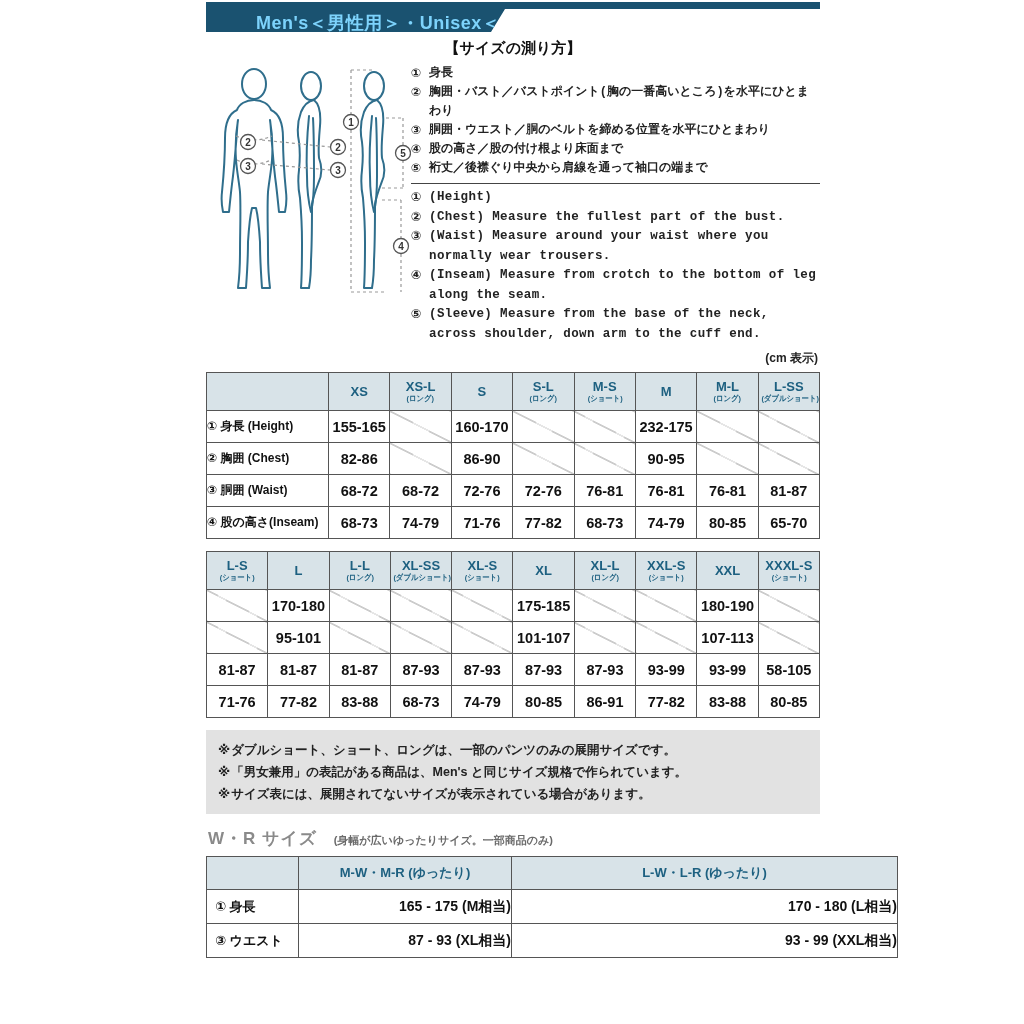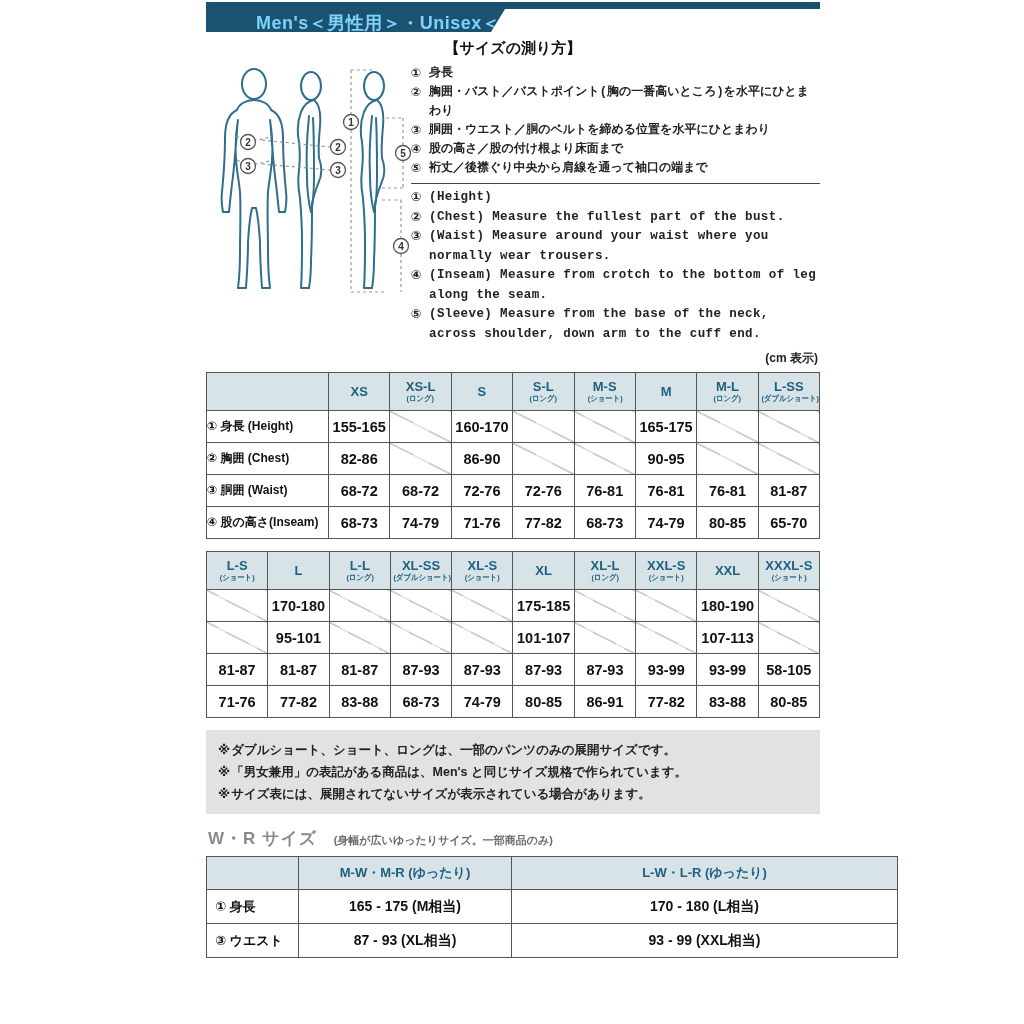--- a/index.html
+++ b/index.html
@@ -42,21 +42,21 @@
   .note-line .ntxt{flex:1;}
 
   .wr-head{margin:13px 0 6px 2px;}
   .wr-title{color:#8a8a8a;font-size:17px;font-weight:bold;letter-spacing:1px;}
   .wr-sub{color:#6a6a6a;font-size:11px;font-weight:bold;margin-left:12px;}
 
   table.wr{border-collapse:collapse;width:692px;table-layout:fixed;border:1px solid #444;}
   table.wr th,table.wr td{border:1px solid #555;padding:0;}
   table.wr th{background:#d8e3e8;color:#1d6080;font-size:13px;font-weight:bold;height:32px;}
   table.wr td.wr-label{font-weight:bold;font-size:13px;padding-left:8px;color:#111;}
-  table.wr td.wr-val{text-align:center;font-weight:bold;font-size:14px;height:33px;color:#111;}
+  table.wr td.wr-val{text-align:right;font-weight:bold;font-size:14px;height:33px;color:#111;}
 </style>
 </head>
 <body>
 
 <div class="page">
   <div class="content">
 
 
     <div class="banner">
       <span class="banner-text">Men's＜男性用＞・Unisex＜男女兼用＞</span>
@@ -197,21 +197,21 @@
           </tr>
         </thead>
       <tbody id="t1-body">
           <tr>
             <td class="rowlabel">① 身長 (Height)</td>
             <td class="val">155-165</td>
             <td class="val diag"></td>
             <td class="val">160-170</td>
             <td class="val diag"></td>
             <td class="val diag"></td>
-            <td class="val">165-175</td>
+            <td class="val">232-175</td>
             <td class="val diag"></td>
             <td class="val diag"></td>
           </tr>
           <tr>
             <td class="rowlabel">② 胸囲 (Chest)</td>
             <td class="val">82-86</td>
             <td class="val diag"></td>
             <td class="val">86-90</td>
             <td class="val diag"></td>
             <td class="val diag"></td>

